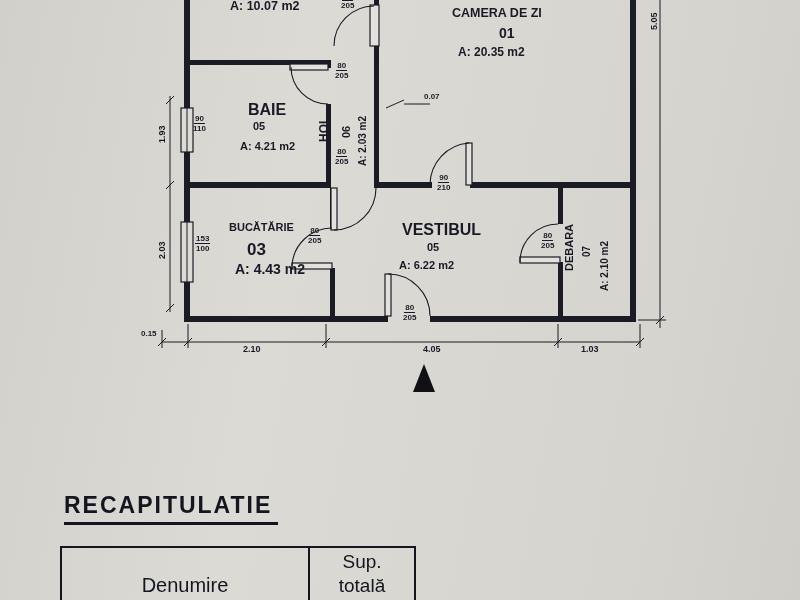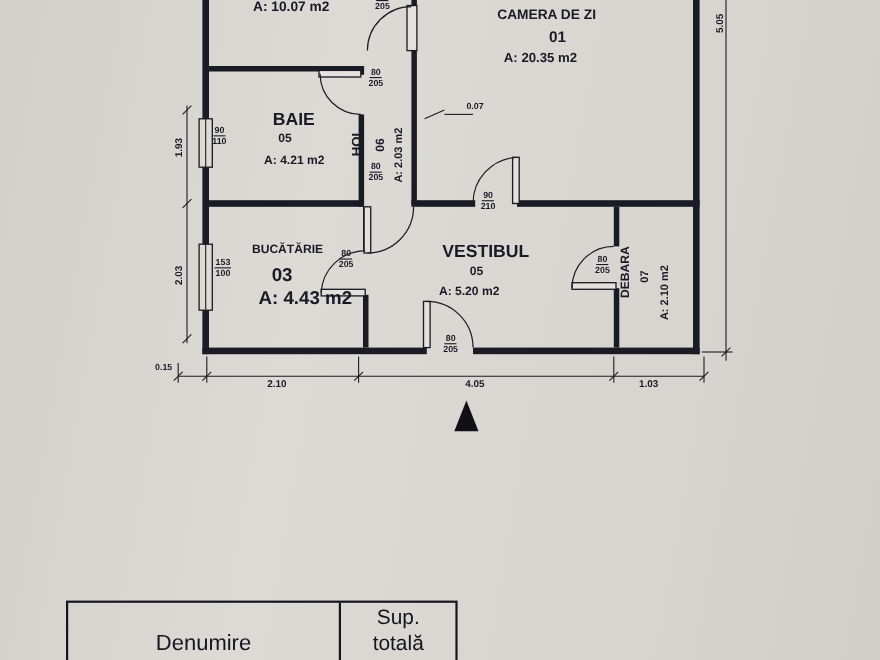--- a/index.html
+++ b/index.html
@@ -117,25 +117,25 @@
   <div class="lbl b" style="left:248px;top:101px;font-size:16px">BAIE</div>
   <div class="lbl b" style="left:253px;top:120px;font-size:11px">05</div>
   <div class="lbl b" style="left:240px;top:140px;font-size:11px">A: 4.21 m2</div>
 
   <div class="lbl b rot" style="left:317px;top:142px;font-size:12px">HOL</div>
   <div class="lbl b rot" style="left:340px;top:138px;font-size:11px">06</div>
   <div class="lbl b rot" style="left:357px;top:166px;font-size:10px">A: 2.03 m2</div>
 
   <div class="lbl b" style="left:229px;top:221px;font-size:11px">BUCĂTĂRIE</div>
   <div class="lbl b" style="left:247px;top:240px;font-size:17px">03</div>
-  <div class="lbl b" style="left:235px;top:261px;font-size:17px">A: 4.43 m2</div>
+  <div class="lbl b" style="left:235px;top:261px;font-size:14px">A: 4.43 m2</div>
 
   <div class="lbl b" style="left:402px;top:221px;font-size:16px">VESTIBUL</div>
   <div class="lbl b" style="left:427px;top:241px;font-size:11px">05</div>
-  <div class="lbl b" style="left:399px;top:259px;font-size:11px">A: 5.20 m2</div>
+  <div class="lbl b" style="left:399px;top:259px;font-size:11px">A: 6.22 m2</div>
 
   <div class="lbl b rot" style="left:563px;top:271px;font-size:11px">DEBARA</div>
   <div class="lbl b rot" style="left:581px;top:257px;font-size:10px">07</div>
   <div class="lbl b rot" style="left:599px;top:291px;font-size:10px">A: 2.10 m2</div>
 
   <div class="dim2" style="left:341px;top:-9px">
     <span>80</span>
     <span>205</span>
   </div>
   <div class="dim2" style="left:335px;top:61px">
@@ -173,20 +173,21 @@
 
   <div class="lbl dimtxt rot" style="left:157px;top:143px">1.93</div>
   <div class="lbl dimtxt rot" style="left:157px;top:259px">2.03</div>
   <div class="lbl dimtxt rot" style="left:649px;top:30px">5.05</div>
   <div class="lbl dimtxt" style="left:243px;top:344px">2.10</div>
   <div class="lbl dimtxt" style="left:423px;top:344px">4.05</div>
   <div class="lbl dimtxt" style="left:581px;top:344px">1.03</div>
   <div class="lbl smalltxt" style="left:141px;top:329px">0.15</div>
   <div class="lbl smalltxt" style="left:424px;top:92px">0.07</div>
 
+  <div class="recap-title">RECAPITULATIE</div>
 
   <div class="recap-table">
     <div class="col-name">Denumire</div>
     <div class="col-area">
       <span>Sup.</span>
       <span>totală</span>
     </div>
   </div>
 
 </div>

